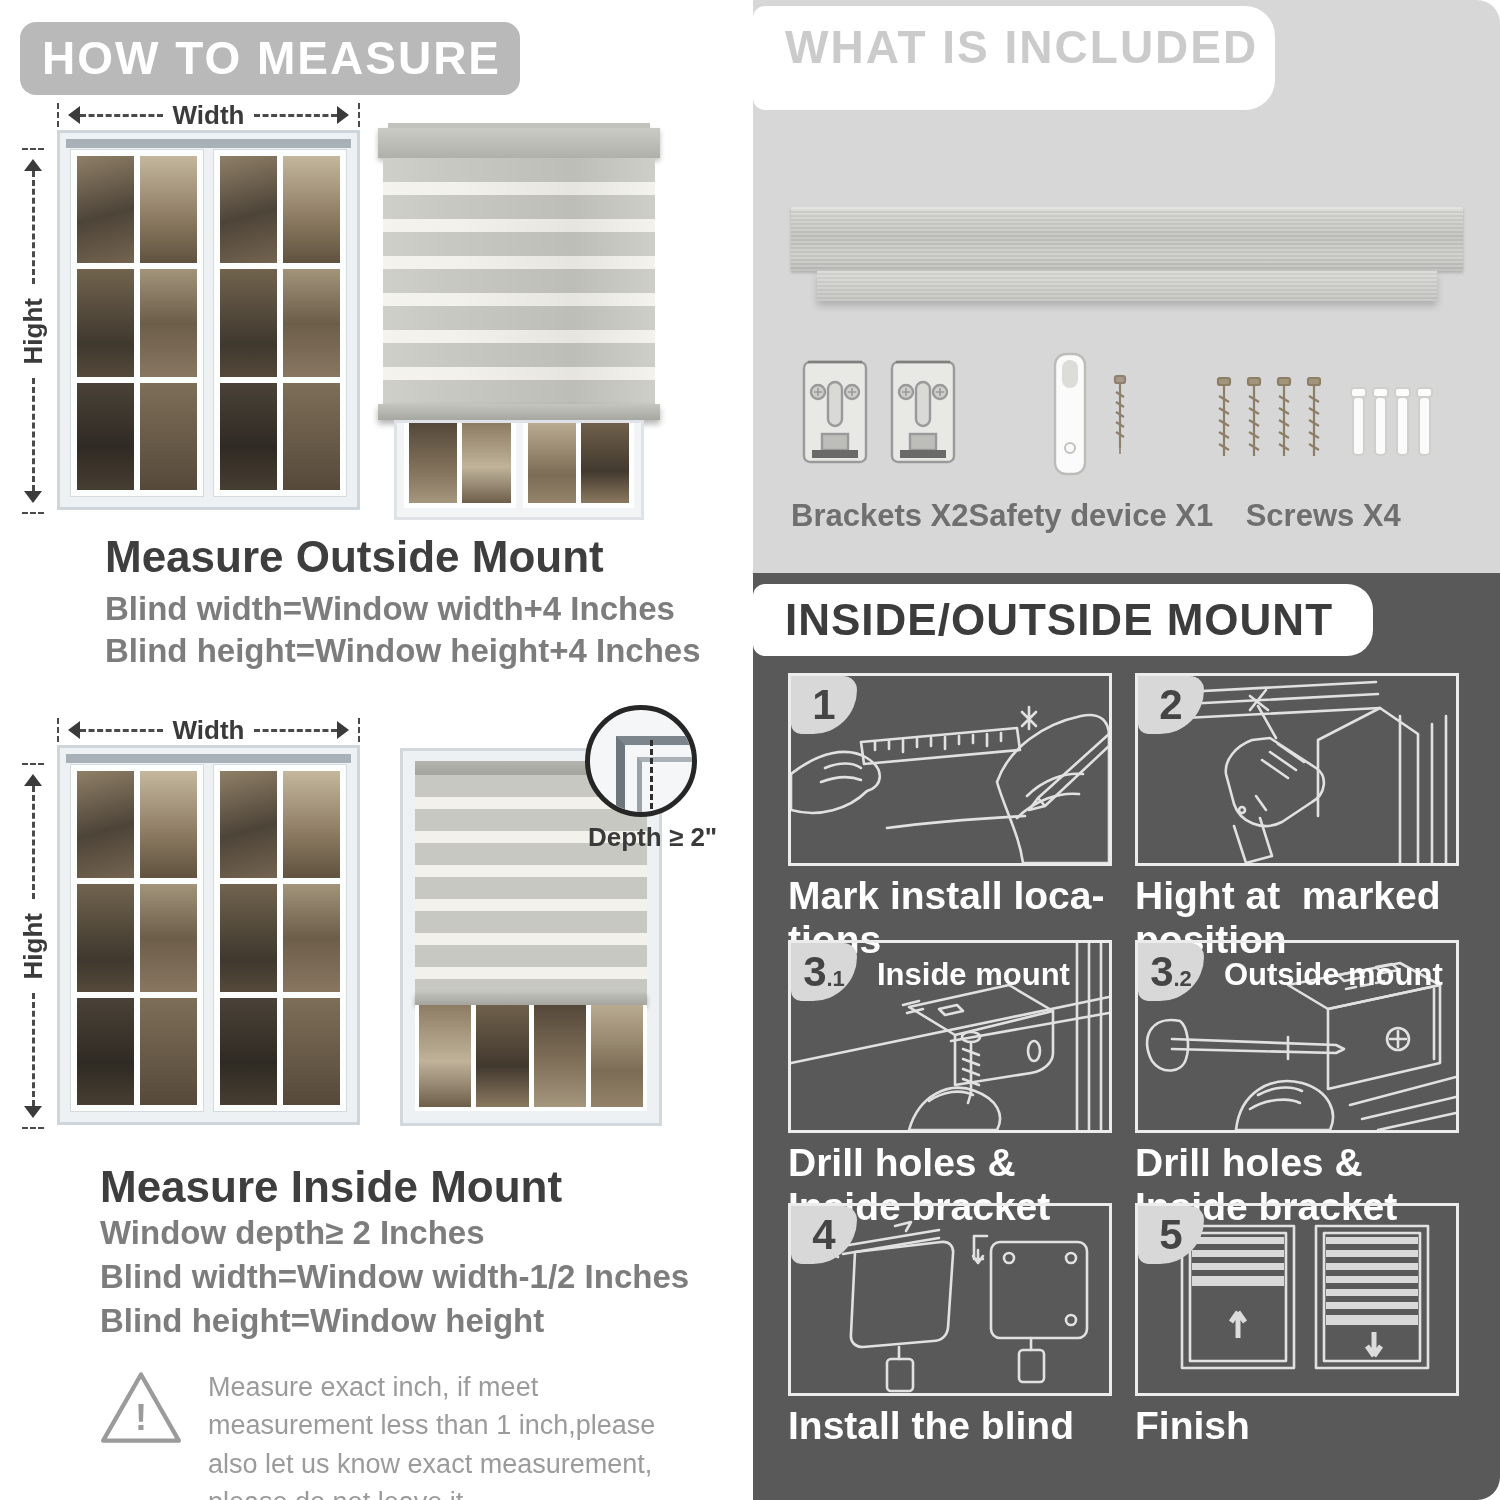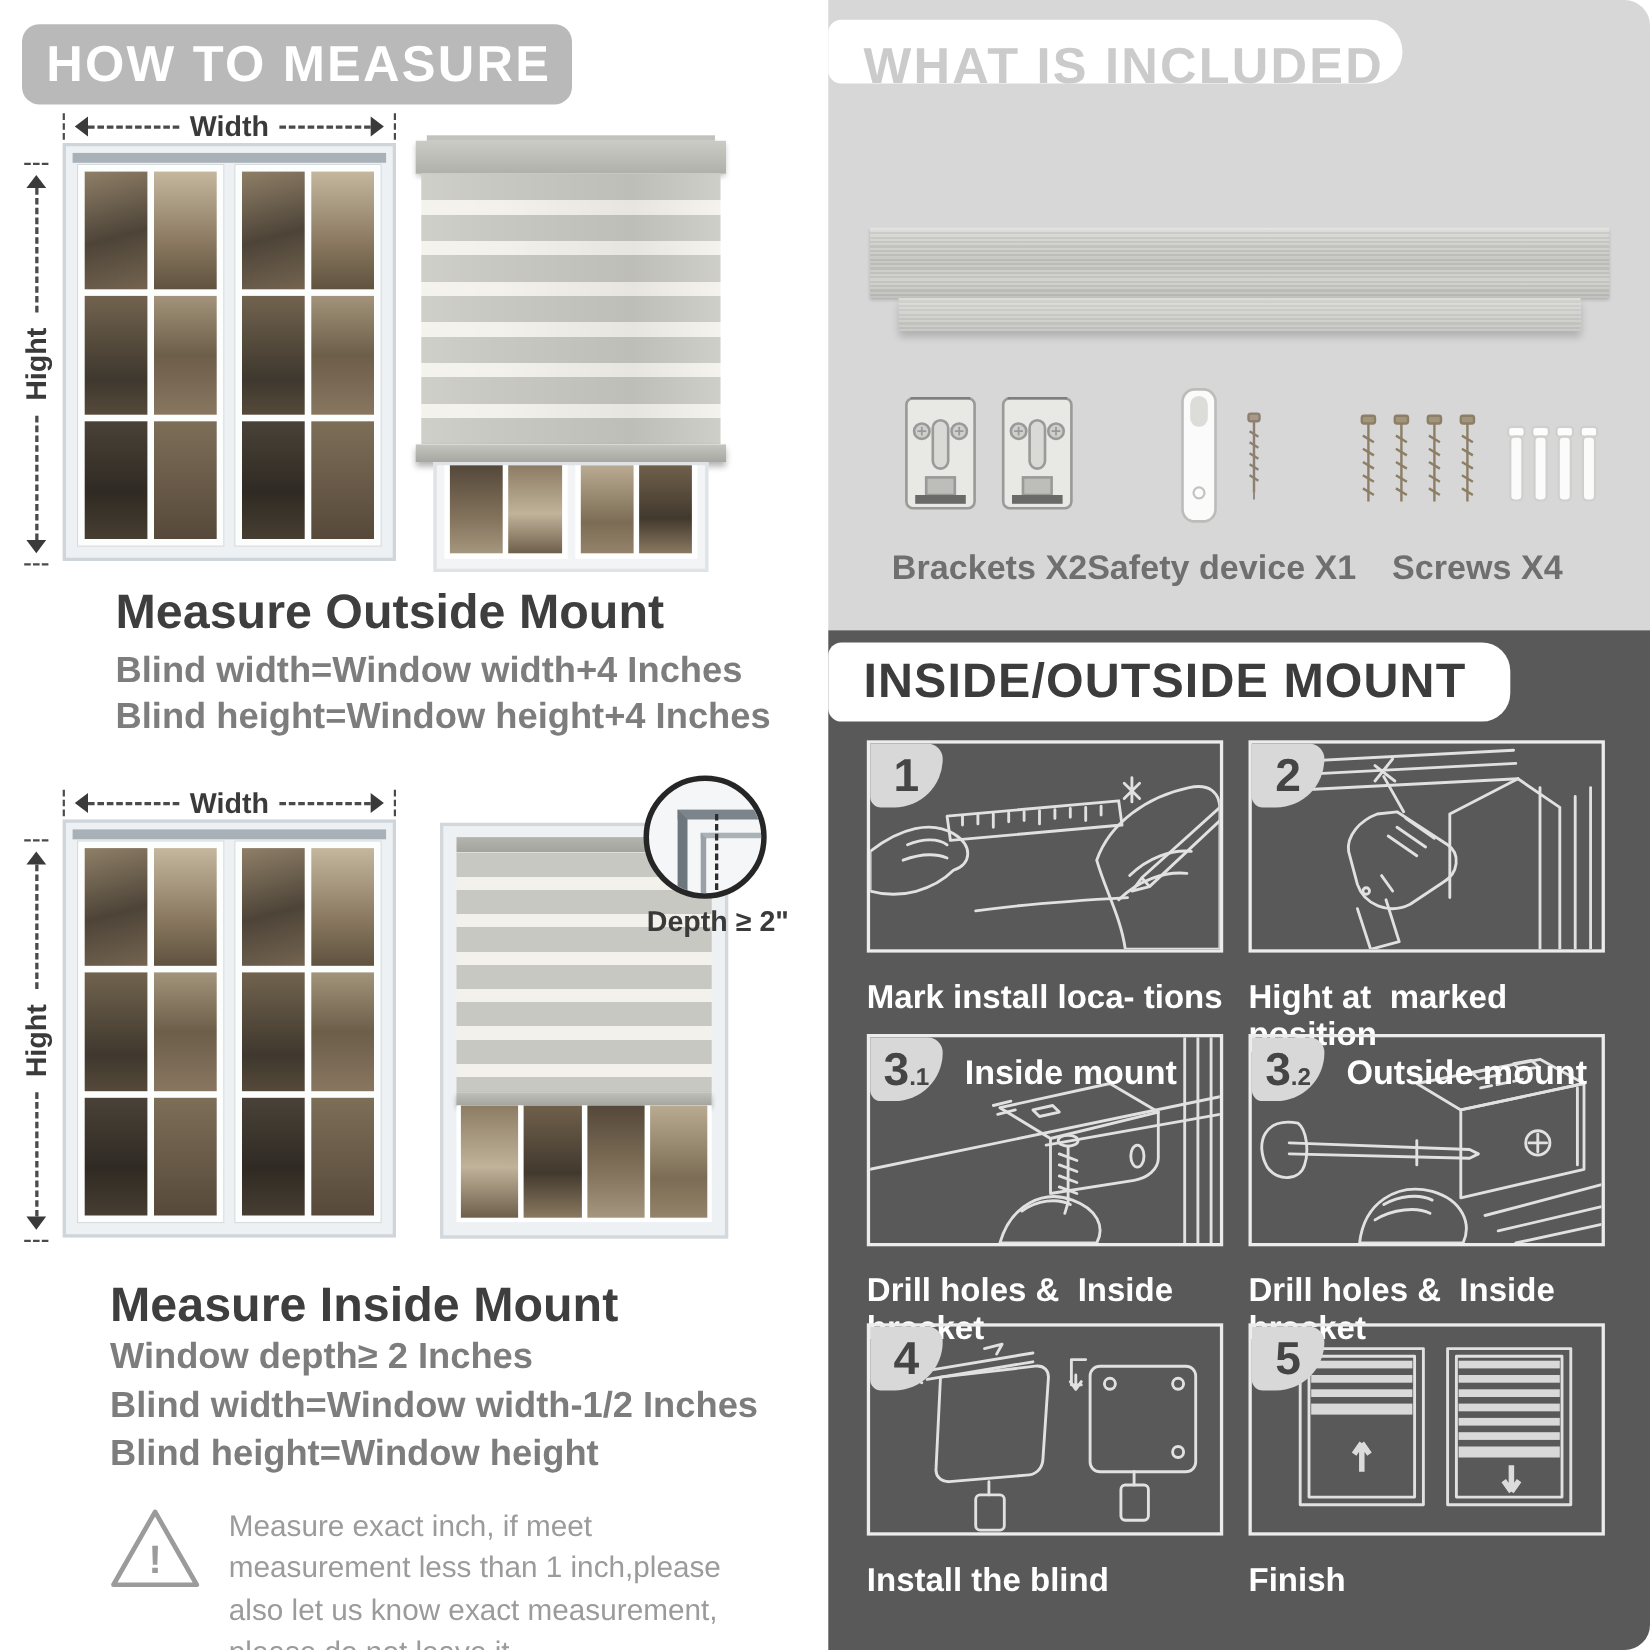--- a/index.html
+++ b/index.html
@@ -79,55 +79,55 @@
   .depth-lbl{position:absolute;left:588px;top:822px;font-size:26px;font-weight:bold;color:#3a3a3a;}
 
   .h-title{position:absolute;font-size:44px;font-weight:bold;color:#3e3e3e;}
   .formula{position:absolute;font-size:33px;font-weight:bold;color:#7d7d7d;}
 
   .warn{position:absolute;left:98px;top:1368px;width:570px;display:flex;gap:24px;align-items:flex-start;}
   .warn-text{width:450px;font-size:27px;color:#9b9b9b;line-height:1.42;}
 
   
   .sec-included{position:absolute;left:753px;top:0;width:747px;height:573px;background:#d7d7d7;}
-  .pill-included{position:absolute;left:0;top:18px;width:522px;height:58px;background:#ffffff;
+  .pill-included{position:absolute;left:0;top:6px;width:522px;height:104px;background:#ffffff;
                  border-radius:12px 30px 30px 12px;}
   .pill-included span{display:block;font-size:46px;font-weight:bold;color:#cbcbcb;line-height:82px;
                  padding-left:32px;letter-spacing:2px;}
   .product-lbl{position:absolute;left:0;top:148px;width:100%;text-align:center;font-size:33px;
                font-weight:bold;color:#6f6f6f;}
   .headrail{position:absolute;left:38px;top:207px;width:672px;height:62px;
             background:repeating-linear-gradient(180deg,rgba(255,255,255,.09) 0 2px,rgba(0,0,0,.05) 2px 4px),
                        linear-gradient(180deg,#d8d8d5 0%,#c3c3bf 45%,#cfcfcb 75%,#bcbcb8 100%);
             border-top:2px solid #e3e3e0;box-shadow:0 2px 3px rgba(0,0,0,.18);}
   .headrail::after{content:"";position:absolute;left:26px;right:26px;top:62px;height:30px;
             background:repeating-linear-gradient(180deg,rgba(255,255,255,.09) 0 2px,rgba(0,0,0,.04) 2px 4px),
                        linear-gradient(180deg,#dadad7,#c4c4c0);
             box-shadow:0 5px 7px rgba(0,0,0,.18);}
-  .acc-row{position:absolute;left:28px;top:352px;width:672px;display:flex;justify-content:flex-end;}
+  .acc-row{position:absolute;left:38px;top:352px;width:672px;display:flex;justify-content:flex-start;}
   .acc{display:flex;flex-direction:column;align-items:center;}
   .acc .lbl{margin-top:16px;font-size:31px;font-weight:bold;color:#6f6f6f;white-space:nowrap;}
 
   
   .sec-mount{position:absolute;left:753px;top:573px;width:747px;height:927px;background:#595959;}
   .pill-mount{position:absolute;left:0;top:11px;width:620px;height:72px;background:#ffffff;
               border-radius:12px 26px 26px 12px;}
   .pill-mount span{display:block;font-size:44px;font-weight:bold;color:#3c3c3c;line-height:72px;
               padding-left:32px;letter-spacing:1px;}
   .step{position:absolute;width:324px;}
   .panel{position:relative;width:100%;height:193px;border:3px solid #ececec;box-sizing:border-box;
          overflow:hidden;}
   .panel svg{position:absolute;inset:0;width:100%;height:100%;}
   .badge{position:absolute;left:0;top:0;width:66px;height:58px;background:#d8d8d8;
          border-radius:0 14px 44px 10px;display:flex;align-items:center;justify-content:center;
          color:#454545;font-weight:bold;}
   .badge .bnum{font-size:42px;}
   .badge .bsub{font-size:22px;margin-top:14px;}
   .ptitle{position:absolute;left:86px;top:14px;color:#ffffff;font-size:31px;font-weight:bold;}
-  .caption{margin-top:24px;color:#ffffff;font-size:30px;font-weight:bold;white-space:pre-wrap;}
+  .caption{margin-top:8px;color:#ffffff;font-size:39px;font-weight:bold;white-space:pre-wrap;}
 
   .s1{left:35px;top:100px;} .s2{left:382px;top:100px;}
   .s3{left:35px;top:367px;} .s4{left:382px;top:367px;}
   .s5{left:35px;top:630px;} .s6{left:382px;top:630px;}
 
   .art{stroke:#e9e9e9;stroke-width:2.6;fill:none;stroke-linecap:round;stroke-linejoin:round;opacity:.95;}
   .artfill{fill:#d9d9d9;stroke:none;}
 </style>
 </head>
 <body>

